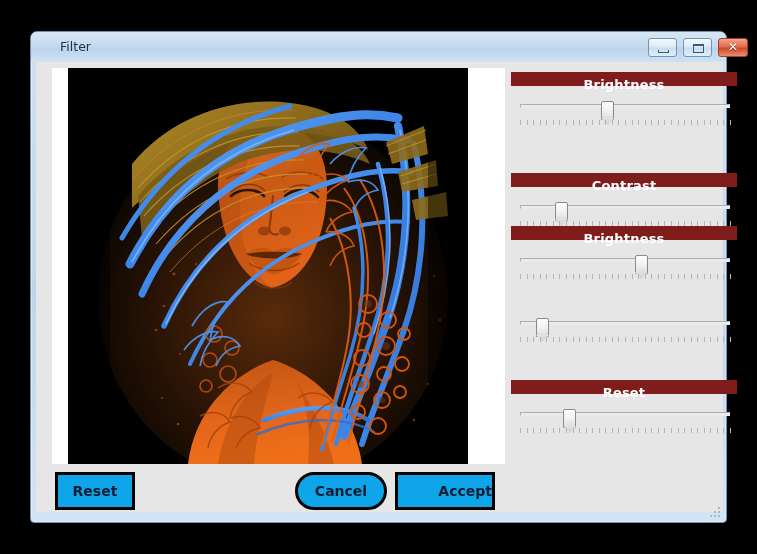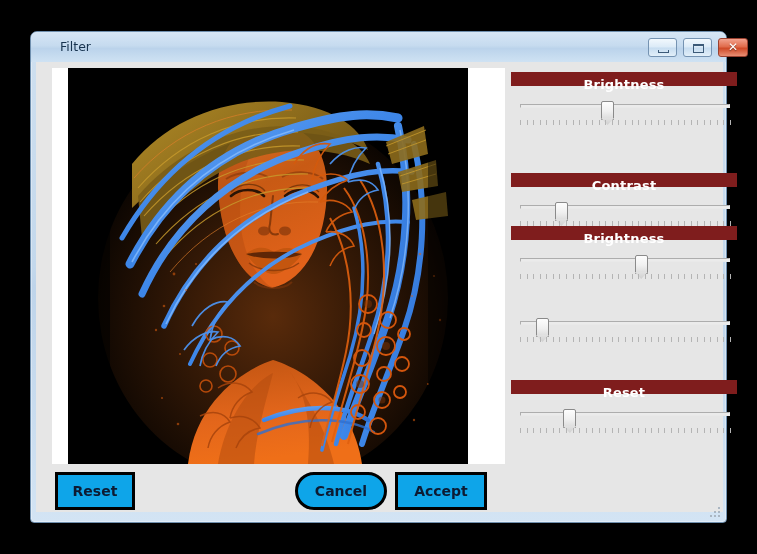--- a/index.html
+++ b/index.html
@@ -219,21 +219,21 @@
     font-size: 14px;
     font-weight: bold;
     font-family: "DejaVu Sans", sans-serif;
     line-height: 32px;
     text-align: center;
     cursor: pointer;
     padding: 0;
   }
   #btn-reset  { left: 19px;  top: 410px; width: 80px; }
   #btn-cancel { left: 259px; top: 410px; width: 92px; border-radius: 19px; }
-  #btn-accept { left: 359px; top: 410px; width: 92px; }
+  #btn-accept { left: 359px; top: 410px; width: 100px; text-align: right; }
 
   
   #resize-grip {
     position: absolute;
     right: 4px;
     bottom: 3px;
     width: 14px;
     height: 14px;
   }
   #resize-grip i {

